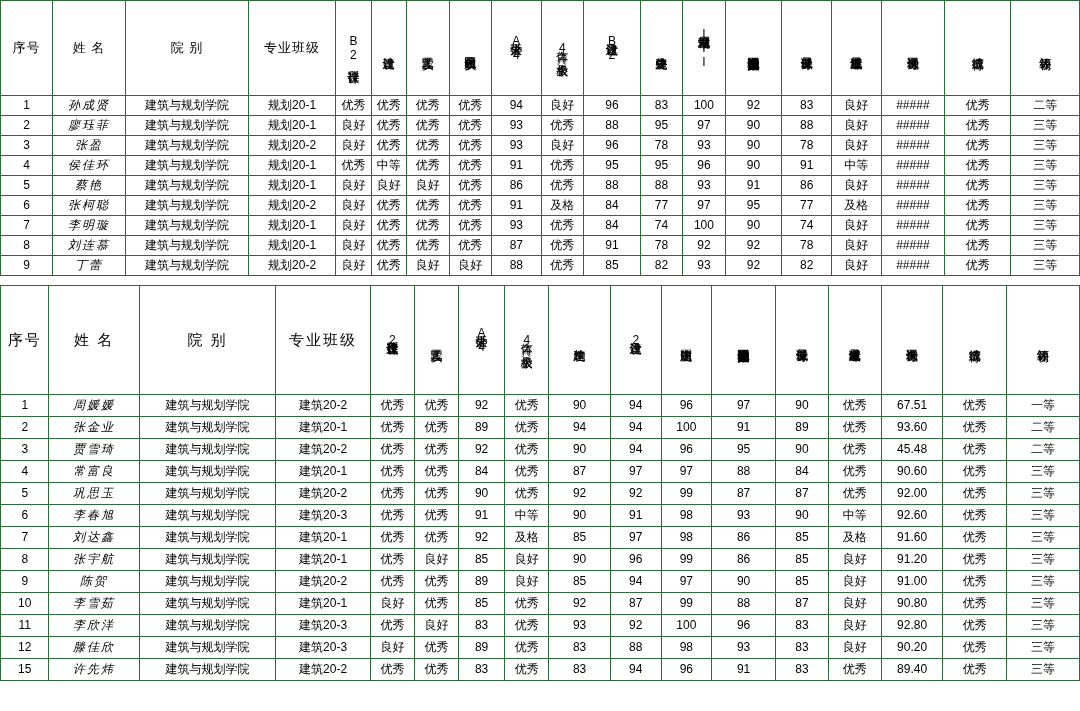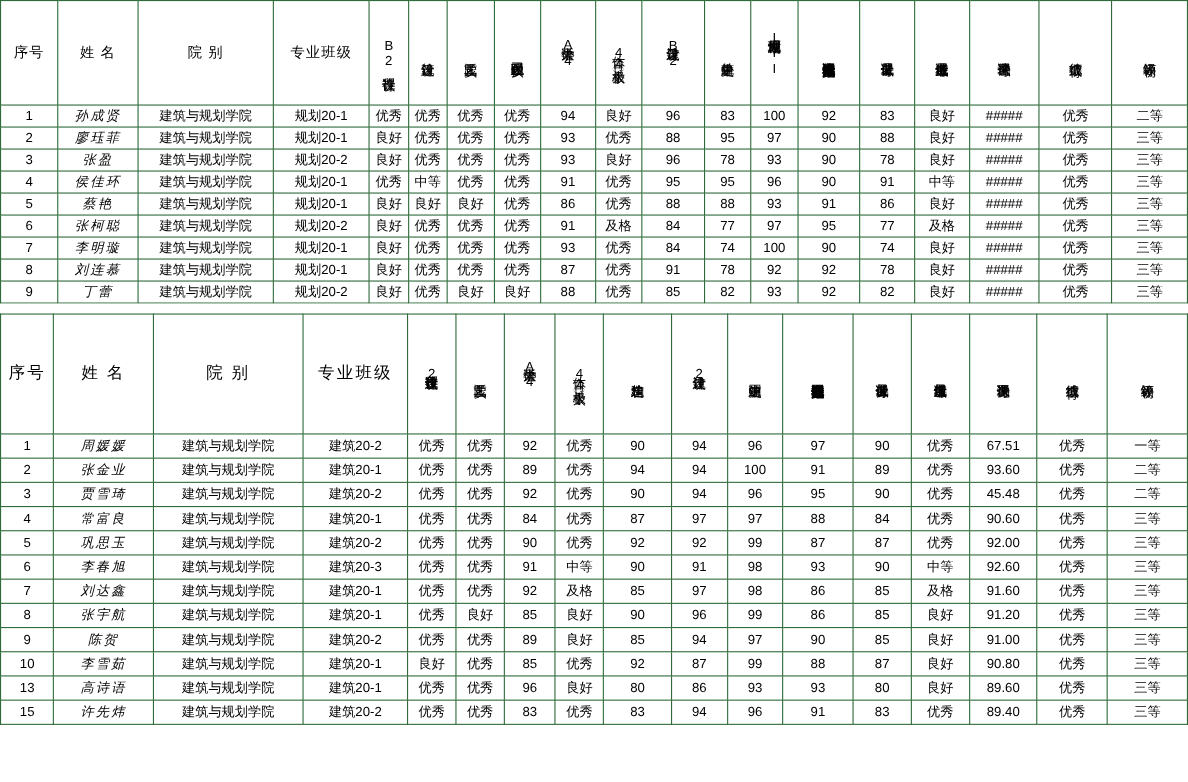--- a/index.html
+++ b/index.html
@@ -610,35 +610,54 @@
           <td>87</td>
           <td>99</td>
           <td>88</td>
           <td>87</td>
           <td>良好</td>
           <td>90.80</td>
           <td>优秀</td>
           <td>三等</td>
         </tr>
         <tr class="r">
-          <td>13</td>
-          <td class="name">高诗语</td>
-          <td>建筑与规划学院</td>
-          <td>建筑20-1</td>
-          <td>优秀</td>
-          <td>优秀</td>
-          <td>96</td>
-          <td>良好</td>
-          <td>80</td>
-          <td>86</td>
-          <td>93</td>
-          <td>93</td>
-          <td>80</td>
-          <td>良好</td>
-          <td>89.60</td>
+          <td>11</td>
+          <td class="name">李欣洋</td>
+          <td>建筑与规划学院</td>
+          <td>建筑20-3</td>
+          <td>优秀</td>
+          <td>良好</td>
+          <td>83</td>
+          <td>优秀</td>
+          <td>93</td>
+          <td>92</td>
+          <td>100</td>
+          <td>96</td>
+          <td>83</td>
+          <td>良好</td>
+          <td>92.80</td>
+          <td>优秀</td>
+          <td>三等</td>
+        </tr>
+        <tr class="r">
+          <td>12</td>
+          <td class="name">滕佳欣</td>
+          <td>建筑与规划学院</td>
+          <td>建筑20-3</td>
+          <td>良好</td>
+          <td>优秀</td>
+          <td>89</td>
+          <td>优秀</td>
+          <td>83</td>
+          <td>88</td>
+          <td>98</td>
+          <td>93</td>
+          <td>83</td>
+          <td>良好</td>
+          <td>90.20</td>
           <td>优秀</td>
           <td>三等</td>
         </tr>
         <tr class="r">
           <td>15</td>
           <td class="name">许先炜</td>
           <td>建筑与规划学院</td>
           <td>建筑20-2</td>
           <td>优秀</td>
           <td>优秀</td>

